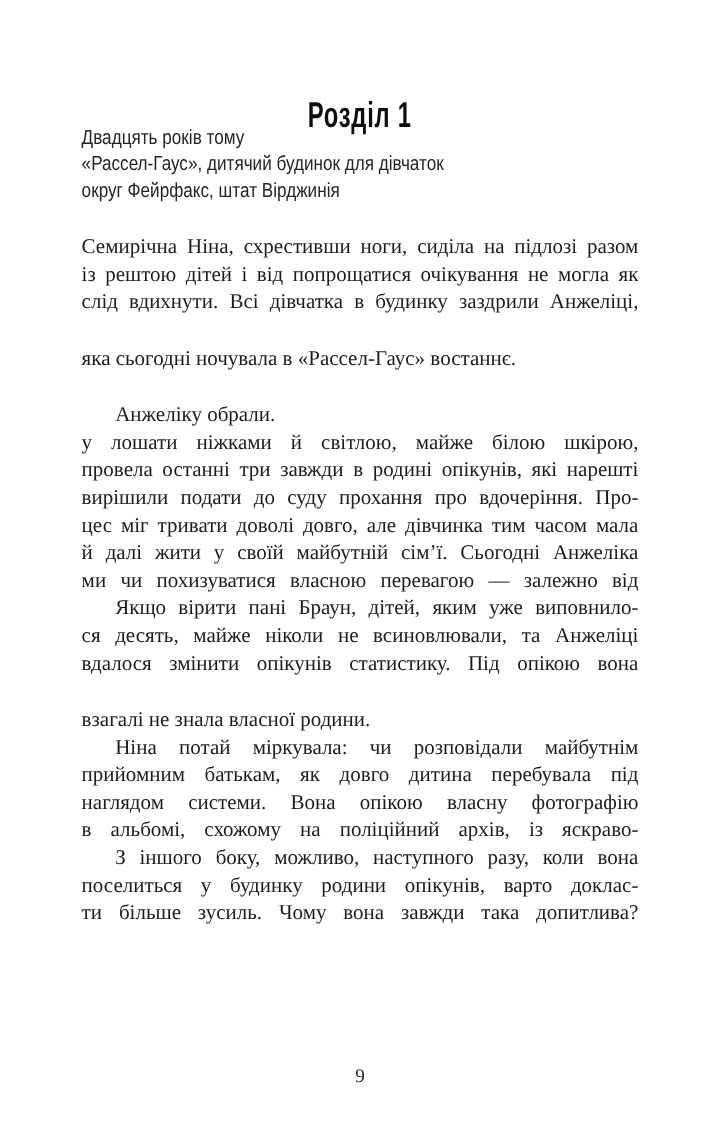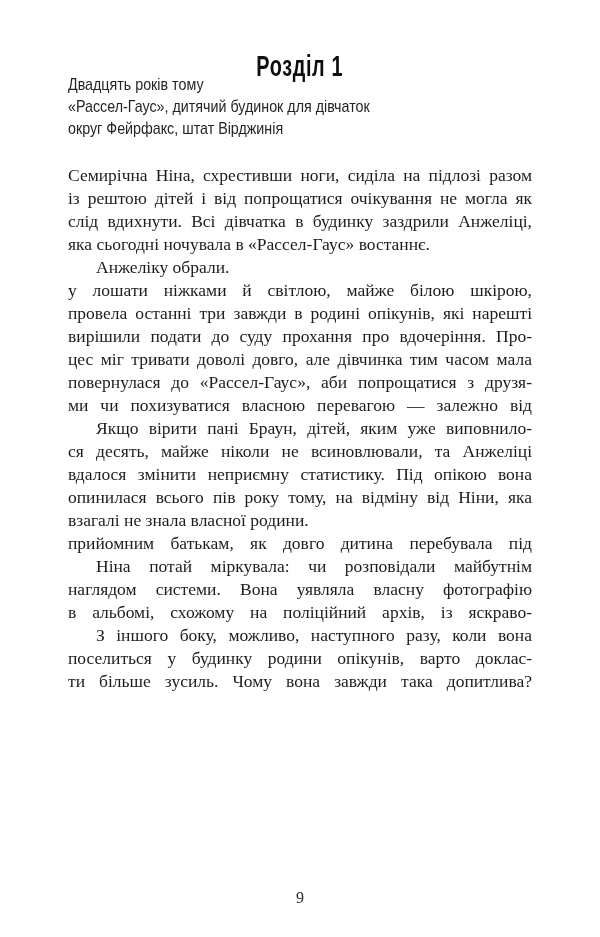--- a/index.html
+++ b/index.html
@@ -15,21 +15,21 @@
   .page {
     position: relative;
     width: 600px;
     height: 937px;
     overflow: hidden;
     background: #ffffff;
   }
   
   .chapter {
     margin: 0;
-    padding-top: 48px;
+    padding-top: 78px;
     height: 34px;
     text-align: center;
     line-height: 34px;
   }
   .chapter-inner {
     display: inline-block;
     font-family: "Liberation Sans", "DejaVu Sans", sans-serif;
     font-weight: 700;
     font-size: 30px;
     letter-spacing: 1px;
@@ -54,21 +54,21 @@
     width: 464px;
     margin: 24px 0 0 68px;
     font-size: 17.5px;
     line-height: 23px;
     color: #1c1c1c;
   }
   .line {
     text-align: justify;
     text-align-last: justify;
   }
-  .line.last { text-align-last: left; }
+  .line.last { text-align-last: left; margin-top: 24px; }
   .line.indent { text-indent: 28px; }
   .italic { font-style: italic; }
   .page-number {
     position: absolute;
     left: 0;
     bottom: 30px;
     width: 100%;
     text-align: center;
     font-size: 16px;
     color: #2a2a2a;
@@ -96,34 +96,33 @@
         <div class="line last">яка сьогодні ночувала в «Рассел-Гаус» востаннє.</div>
       </div>
       <div class="paragraph">
         <div class="line indent last">Анжеліку обрали.</div>
       </div>
       <div class="paragraph">
         <div class="line">у лошати ніжками й світлою, майже білою шкірою,</div>
         <div class="line">провела останні три завжди в родині опікунів, які нарешті</div>
         <div class="line">вирішили подати до суду прохання про вдочеріння. Про-</div>
         <div class="line">цес міг тривати доволі довго, але дівчинка тим часом мала</div>
-        <div class="line">повернулася до «Рассел-Гаус», аби попрощатися з друзя-</div>
+        <div class="line">й далі жити у своїй майбутній сім’ї. Сьогодні Анжеліка</div>
         <div class="line">ми чи похизуватися власною перевагою — залежно від</div>
       </div>
       <div class="paragraph">
         <div class="line indent">Якщо вірити пані Браун, дітей, яким уже виповнило-</div>
         <div class="line">ся десять, майже ніколи не всиновлювали, та Анжеліці</div>
-        <div class="line">вдалося змінити неприємну статистику. Під опікою вона</div>
-        <div class="line">опинилася всього пів року тому, на відміну від Ніни, яка</div>
+        <div class="line">вдалося змінити опікунів статистику. Під опікою вона</div>
         <div class="line last">взагалі не знала власної родини.</div>
       </div>
       <div class="paragraph">
+        <div class="line indent">Ніна потай міркувала: чи розповідали майбутнім</div>
         <div class="line">прийомним батькам, як довго дитина перебувала під</div>
-        <div class="line indent">Ніна потай міркувала: чи розповідали майбутнім</div>
-        <div class="line">наглядом системи. Вона уявляла власну фотографію</div>
+        <div class="line">наглядом системи. Вона опікою власну фотографію</div>
         <div class="line">в альбомі, схожому на поліційний архів, із яскраво-</div>
       </div>
       <div class="paragraph">
         <div class="line indent">З іншого боку, можливо, наступного разу, коли вона</div>
         <div class="line">поселиться у будинку родини опікунів, варто доклас-</div>
         <div class="line">ти більше зусиль. Чому вона завжди така допитлива?</div>
       </div>
     </div>
 
   <div class="page-number">9</div>

